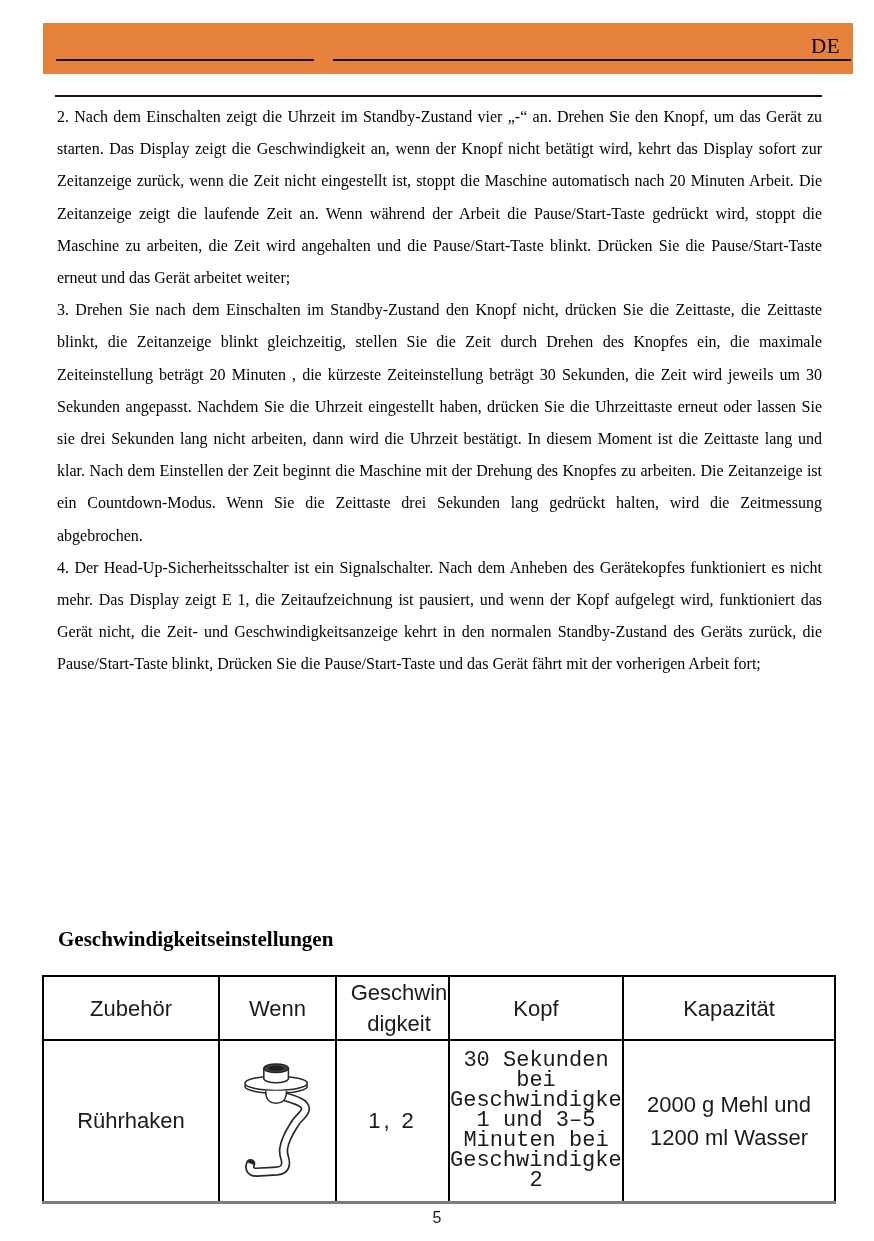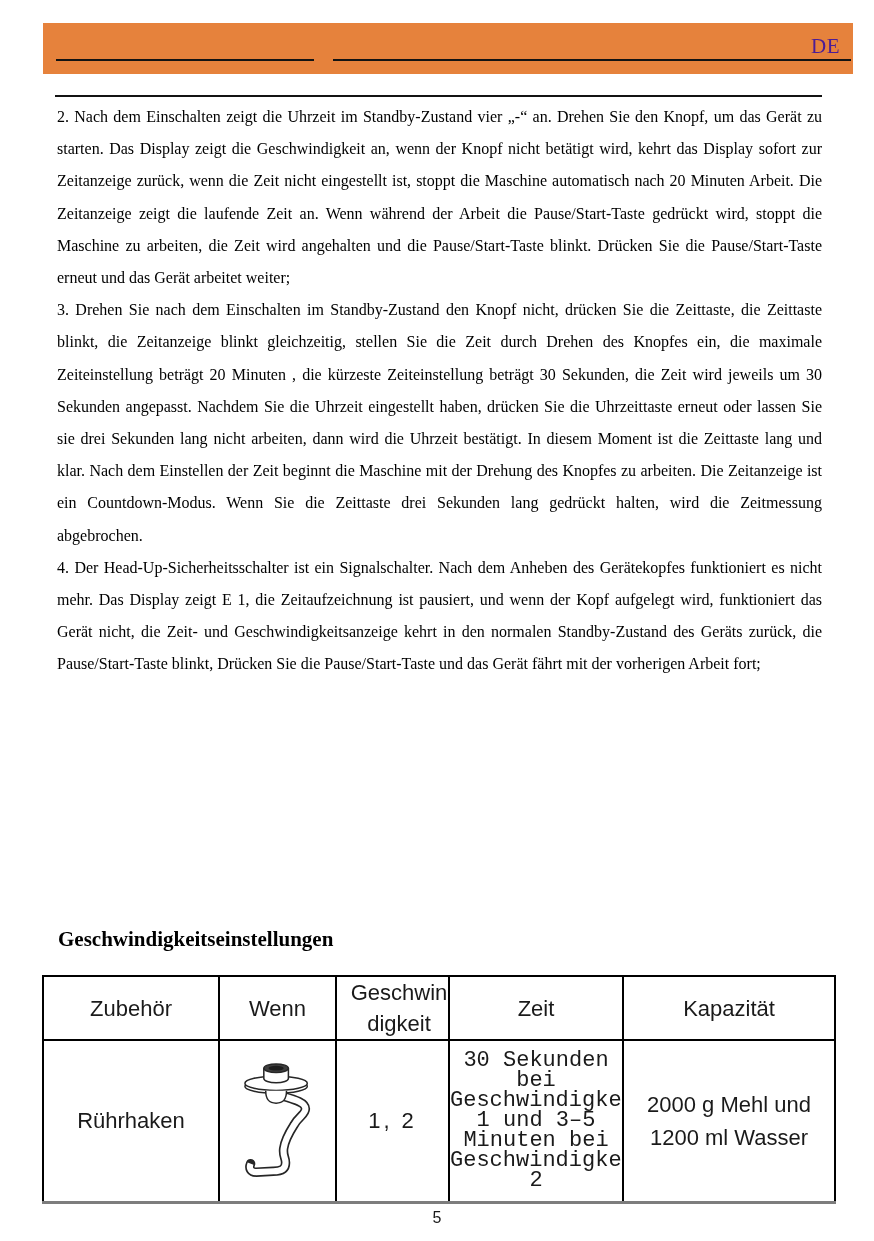--- a/index.html
+++ b/index.html
@@ -14,21 +14,21 @@
   .topbar {
     position: absolute; left: 43px; top: 23px; width: 810px; height: 51px;
     background: #E6823C;
   }
   .topbar .rule { position: absolute; height: 2px; background: #131313; bottom: 13px; }
   .rule-left  { left: 13px;  width: 258px; }
   .rule-right { left: 290px; width: 518px; }
   .lang {
     position: absolute; right: 13px; top: 12px;
     font-family: "Liberation Serif", serif;
-    font-size: 21px; line-height: 22px; color: #4c1d95; font-weight: 400;
+    font-size: 21px; line-height: 22px; color: #000000; font-weight: 400;
     letter-spacing: 0.5px;
   }
 
   
   .content-rule {
     position: absolute; left: 55px; top: 95px; width: 767px; height: 2px;
     background: #131313;
   }
 
   
@@ -102,21 +102,21 @@
         <col style="width:212px">
     </colgroup>
     <thead>
       <tr>
         <th>Zubehör</th>
         <th>Wenn</th>
         <th>
           <span class="wrap-line">Geschwin</span>
           <span class="wrap-line">digkeit</span>
         </th>
-        <th>Zeit</th>
+        <th>Kopf</th>
         <th>Kapazität</th>
       </tr>
     </thead>
     <tbody>
       <tr>
         <td class="cell-zubehoer">Rührhaken</td>
         <td class="cell-bild">
 
           <svg width="104" height="148" viewBox="0 0 110 150">
 

